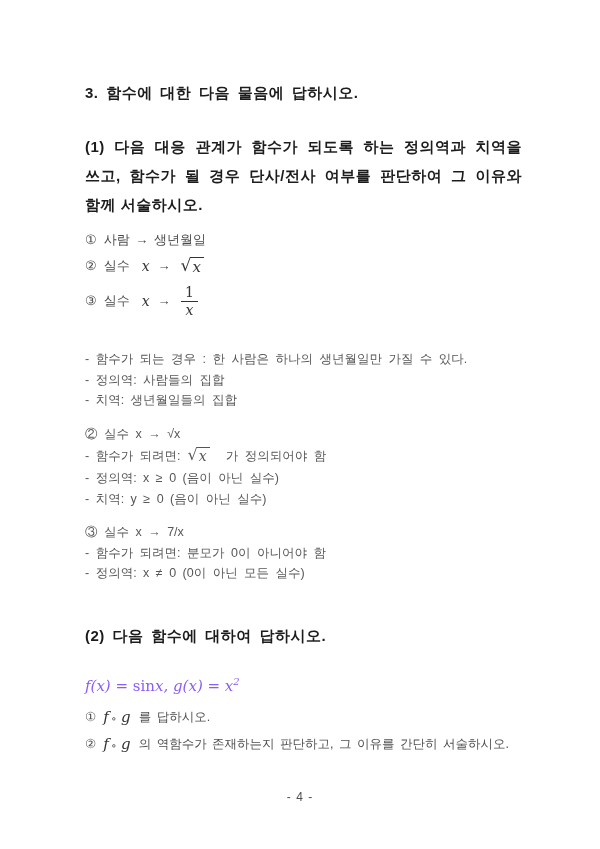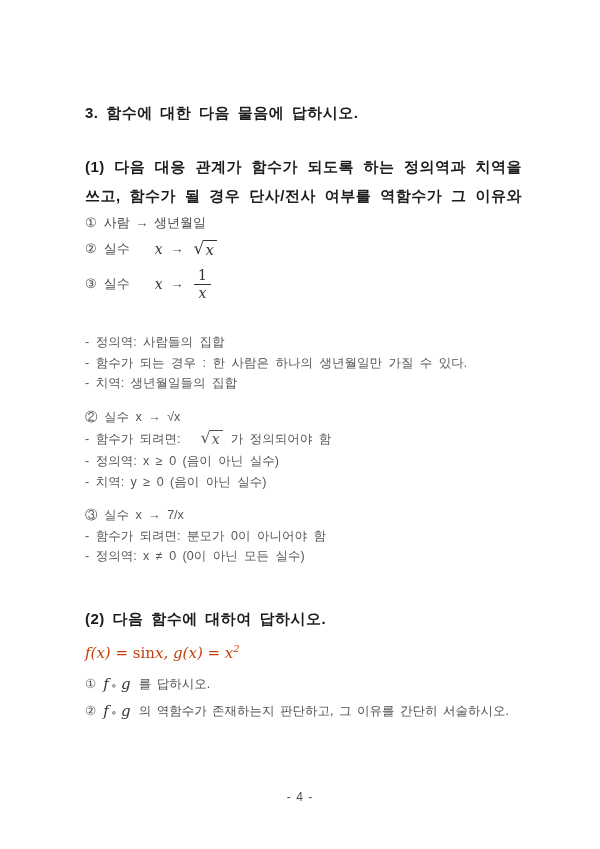--- a/index.html
+++ b/index.html
@@ -6,51 +6,51 @@
   html, body { margin: 0; padding: 0; }
   body {
     width: 600px; height: 849px;
     background: #ffffff;
     position: relative;
     overflow: hidden;
     font-family: "Liberation Sans", sans-serif;
   }
   .doc {
     position: absolute;
-    top: 104px; left: 85px;
+    top: 84px; left: 85px;
     width: 437px;
   }
   
   .prob-title {
     font-size: 15px; font-weight: bold; color: #1c1c1c;
     letter-spacing: 0.5px; word-spacing: 3px;
     line-height: 18px;
     margin-bottom: 30px;
   }
-  .q-heading { }
+  .q-heading { margin-bottom: 8px; }
   .q-heading .hline {
     font-size: 15px; font-weight: bold; color: #1c1c1c;
     letter-spacing: 0.5px;
     line-height: 29px;
     white-space: nowrap;
   }
   .q-heading .hline.just {
     text-align: justify;
     text-align-last: justify;
     white-space: normal;
   }
   
   .q-item {
     font-size: 13px; color: #4a4a4a;
     word-spacing: 2px;
     line-height: 26px;
     display: flex; align-items: center;
   }
   .q-item .qnum { margin-right: 7px; }
-  .q-item .qlabel { margin-right: 25px; }
+  .q-item .qlabel { margin-right: 12px; }
   .q-item .qvar {
     font-family: "DejaVu Serif", serif; font-style: italic;
     font-size: 14px; color: #333; margin-right: 8px;
   }
   .q-item .qarrow { margin-right: 10px; }
   .q-item.tall { height: 44px; }
   
   .sqrt {
     display: inline-flex; align-items: flex-start;
     font-family: "DejaVu Serif", serif; color: #333;
@@ -76,32 +76,32 @@
   .frac .fr-den { font-style: italic; border-top: 1px solid #333; padding: 0 5px; }
   
   .solution { margin-top: 26px; color: #575757; }
   .s-line {
     font-size: 12.5px; line-height: 20.5px;
     word-spacing: 3px; color: #575757;
     white-space: nowrap;
   }
   .s-gap { height: 13px; }
   .s-line.with-math { display: flex; align-items: center; height: 24px; }
-  .s-line.with-math .pre { margin-right: 20px; }
-  .s-line.with-math .post { margin-left: 8px; }
+  .s-line.with-math .pre { margin-right: 7px; }
+  .s-line.with-math .post { margin-left: 16px; }
   
   .q2 { margin-top: 42px; }
   .q2-heading {
     font-size: 15px; font-weight: bold; color: #1c1c1c;
     letter-spacing: 0.5px; word-spacing: 3px;
     line-height: 19px;
-    margin-bottom: 10px;
+    margin-bottom: 26px;
   }
   .formula {
-    font-family: "DejaVu Serif", serif; color: #c2410c;
+    font-family: "DejaVu Serif", serif; color: #8b5cf6;
     font-size: 15px; line-height: 22px;
     margin-bottom: 7px;
   }
   .formula .mi { font-style: italic; }
   .formula .mr { font-style: normal; }
   .formula sup { font-size: 10px; font-style: italic; }
   .q2-item {
     font-size: 12.5px; color: #4f4f4f;
     word-spacing: 2px; line-height: 27px;
     display: flex; align-items: center;
@@ -128,21 +128,22 @@
 </style>
 </head>
 <body>
 
 <div class="doc">
 
   <div class="prob-title">3. 함수에 대한 다음 물음에 답하시오.</div>
 
   <div class="q-heading">
     <div class="hline just">(1) 다음 대응 관계가 함수가 되도록 하는 정의역과 치역을</div>
-    <div class="hline just">쓰고, 함수가 될 경우 단사/전사 여부를 역함수가 그 이유와</div>
+    <div class="hline just">쓰고, 함수가 될 경우 단사/전사 여부를 판단하여 그 이유와</div>
+    <div class="hline">함께 서술하시오.</div>
   </div>
 
   <div class="q-item">
     <span class="qnum">①</span>
     <span class="qtext">사람 → 생년월일</span>
   </div>
 
   <div class="q-item">
     <span class="qnum">②</span>
     <span class="qlabel">실수</span>
@@ -160,22 +161,22 @@
     <span class="qvar">x</span>
     <span class="qarrow">→</span>
     <span class="frac">
         <span class="fr-num">1</span>
         <span class="fr-den">x</span>
       </span>
   </div>
 
   <div class="solution">
 
+    <div class="s-line">- 함수가 되는 경우 : 한 사람은 하나의 생년월일만 가질 수 있다.</div>
     <div class="s-line">- 정의역: 사람들의 집합</div>
-    <div class="s-line">- 함수가 되는 경우 : 한 사람은 하나의 생년월일만 가질 수 있다.</div>
     <div class="s-line">- 치역: 생년월일들의 집합</div>
 
     <div class="s-gap"></div>
 
     <div class="s-line">② 실수 x → √x</div>
     <div class="s-line with-math">
       <span class="pre">- 함수가 되려면:</span>
       <span class="sqrt small">
           <span class="sq-sign">√</span>
           <span class="sq-rad">x</span>

